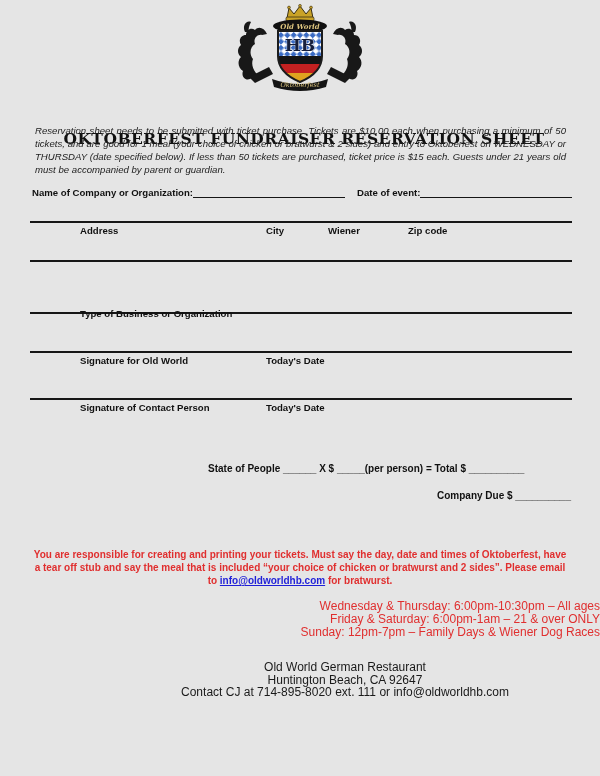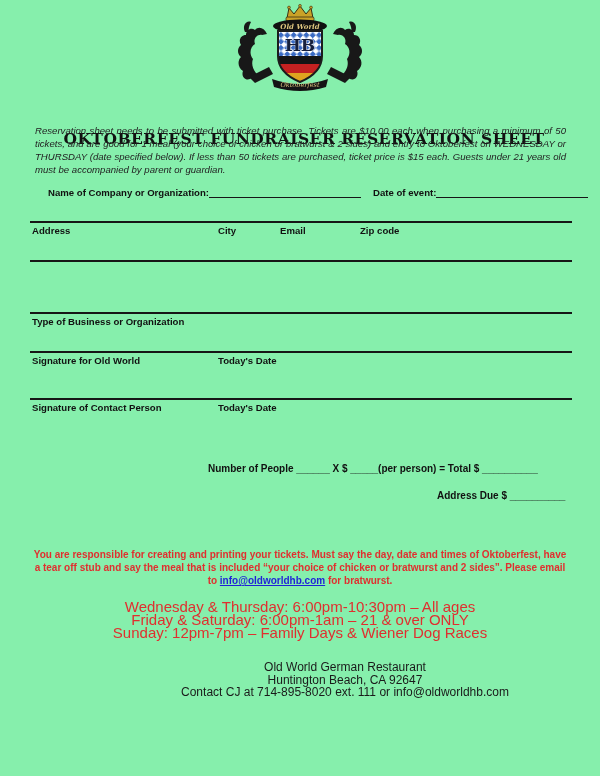--- a/index.html
+++ b/index.html
@@ -1,21 +1,21 @@
 <!DOCTYPE html>
 <html><head>
 <meta charset="utf-8">
 <style>
   * { margin:0; padding:0; box-sizing:border-box; }
   html,body { background:#ffffff; }
   .page {
     position:relative;
     width:600px; height:776px;
     margin:0 auto;
-    background:#86efac;
+    background:#e5e5e5;
     font-family:"Liberation Sans", sans-serif;
     color:#1a1a1a;
     overflow:hidden;
   }
 
   
   .logo-wrap { position:absolute; top:4px; left:50%; transform:translateX(-50%); }
 
   
   .doc-title {
@@ -32,23 +32,23 @@
   .intro {
     position:absolute; top:124px; left:35px; width:531px;
     font-style:italic; font-size:9.6px; line-height:13px;
     text-align:justify; color:#222;
   }
 
   
   .lbl { font-weight:bold; font-size:9.6px; color:#111; white-space:nowrap; }
   .hline { position:absolute; left:30px; width:542px; height:2px; background:#161616; }
   .row { position:absolute; left:32px; width:540px; height:13px; }
-  .row .at { position:absolute; top:0; }
-
-  .name-row { position:absolute; top:187px; left:32px; width:540px; display:flex; align-items:flex-end;margin-left:16px; }
+  .row .at { position:absolute; top:0;margin-left:48px; }
+
+  .name-row { position:absolute; top:187px; left:32px; width:540px; display:flex; align-items:flex-end; }
   .fill { border-bottom:1.4px solid #161616; height:11px; display:inline-block; }
   .fill-name { width:152px; }
   .fill-date { flex:1; }
   .name-row .gap { width:12px; }
 
   .people-row {
     position:absolute; top:463px; left:208px;
     font-weight:bold; font-size:10px; color:#111; white-space:nowrap;
   }
   .balance-row {
@@ -59,22 +59,22 @@
   
   .warning {
     position:absolute; top:548px; left:30px; width:540px;
     text-align:center; font-weight:bold;
     font-size:10px; line-height:13px;
     color:#e02f2f;
   }
   .warning a { color:#1f1fd8; text-decoration:underline; font-weight:bold; }
   .schedule {
     position:absolute; top:600px; left:0; width:100%;
-    text-align:center; color:#e02f2f;
-    font-size:15px; line-height:13px;
+    text-align:right; color:#e02f2f;
+    font-size:12px; line-height:13px;
   }
 
   
   .footer {
     position:absolute; top:661px; left:8px; width:100%;
     text-align:center; font-size:12px; line-height:12.5px; color:#1a1a1a;margin-left:37px;
   }
 </style>
 </head>
 <body>
@@ -146,45 +146,45 @@
     <span class="fill fill-name"></span>
     <span class="gap"></span>
     <span class="lbl">Date of event:</span>
     <span class="fill fill-date"></span>
   </div>
 
   <div class="hline" style="top:221px"></div>
   <div class="row" style="top:225px">
     <span class="lbl at" style="left:0">Address</span>
     <span class="lbl at" style="left:186px">City</span>
-    <span class="lbl at" style="left:248px">Email</span>
+    <span class="lbl at" style="left:248px">Wiener</span>
     <span class="lbl at" style="left:328px">Zip code</span>
   </div>
 
   <div class="hline" style="top:260px"></div>
 
   <div class="hline" style="top:312px"></div>
-  <div class="row" style="top:316px">
+  <div class="row" style="top:308px">
     <span class="lbl at" style="left:0">Type of Business or Organization</span>
   </div>
 
   <div class="hline" style="top:351px"></div>
   <div class="row" style="top:355px">
     <span class="lbl at" style="left:0">Signature for Old World</span>
     <span class="lbl at" style="left:186px">Today's Date</span>
   </div>
 
   <div class="hline" style="top:398px"></div>
   <div class="row" style="top:402px">
     <span class="lbl at" style="left:0">Signature of Contact Person</span>
     <span class="lbl at" style="left:186px">Today's Date</span>
   </div>
 
-  <div class="people-row">Number of People ______  X  $ _____(per person)  =  Total $ __________</div>
-  <div class="balance-row">Address Due $ __________</div>
+  <div class="people-row">State of People ______  X  $ _____(per person)  =  Total $ __________</div>
+  <div class="balance-row">Company Due $ __________</div>
 
   <div class="warning">
     <span>You are responsible for creating and printing your tickets. Must say the day, date and times of Oktoberfest, have a tear off stub and say the meal that is included “your choice of chicken or bratwurst and 2 sides”. Please email to </span><a href="#">info@oldworldhb.com</a><span> for bratwurst.</span>
   </div>
 
   <div class="schedule">
     <div>Wednesday &amp; Thursday: 6:00pm-10:30pm – All ages</div>
     <div>Friday &amp; Saturday: 6:00pm-1am – 21 &amp; over ONLY</div>
     <div>Sunday: 12pm-7pm – Family Days &amp; Wiener Dog Races</div>
   </div>

